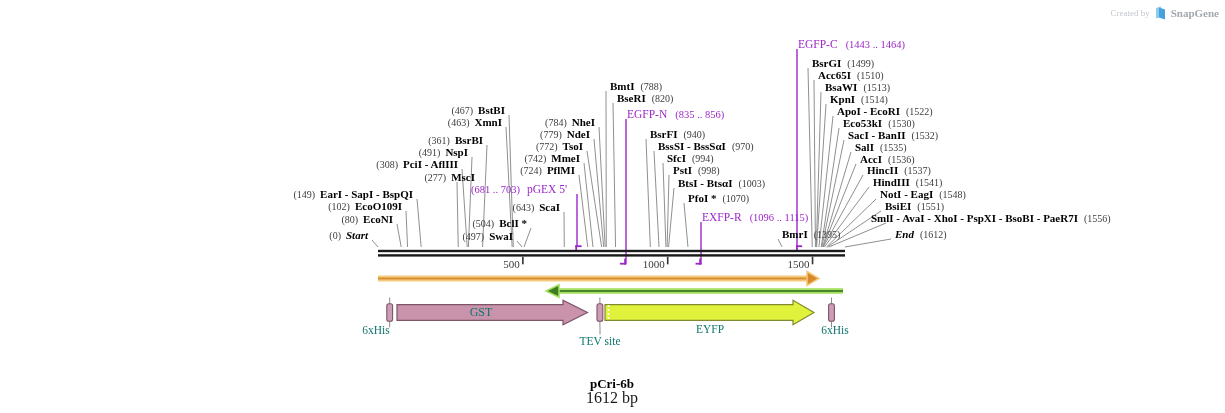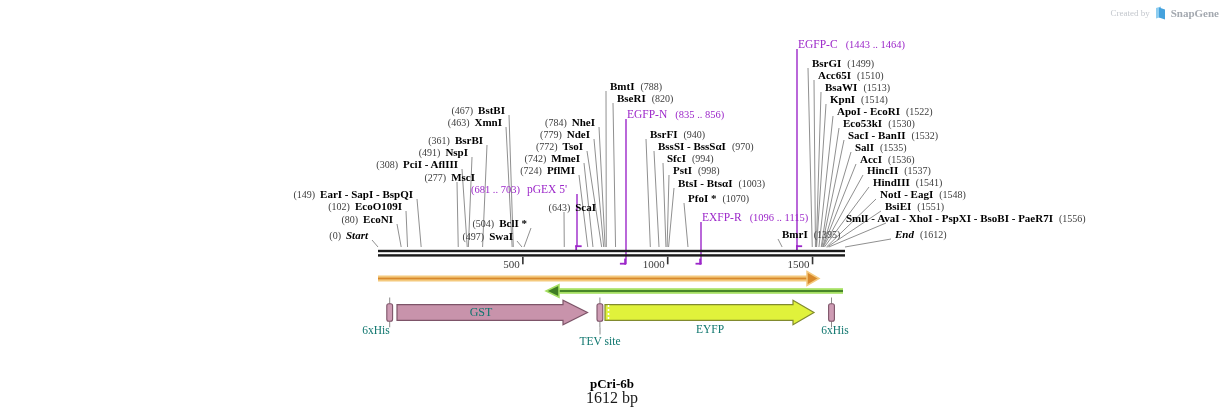--- a/index.html
+++ b/index.html
@@ -137,21 +137,21 @@
     <div class="slab sideL alignR" style="left: 402px; top: 199px;"><span class="num">(102)</span><span class="nm">EcoO109I</span></div>
     <div class="slab sideL alignR" style="left: 413px; top: 187px;"><span class="num">(149)</span><span class="nm">EarI - SapI - BspQI</span></div>
     <div class="slab sideL alignR" style="left: 432px; top: 170px; margin-left: 43px;"><span class="num">(277)</span><span class="nm">MscI</span></div>
     <div class="slab sideL alignR" style="left: 458px; top: 157px;"><span class="num">(308)</span><span class="nm">PciI - AflIII</span></div>
     <div class="slab sideL alignR" style="left: 468px; top: 145px;"><span class="num">(491)</span><span class="nm">NspI</span></div>
     <div class="slab sideL alignR" style="left: 483px; top: 133px; text-align: right;"><span class="num">(361)</span><span class="nm">BsrBI</span></div>
     <div class="slab sideL alignR" style="left: 502px; top: 115px;"><span class="num">(463)</span><span class="nm">XmnI</span></div>
     <div class="slab sideL alignR" style="left: 505px; top: 103px;"><span class="num">(467)</span><span class="nm">BstBI</span></div>
     <div class="slab sideL alignR" style="left: 513px; top: 229px;"><span class="num">(497)</span><span class="nm">SwaI</span></div>
     <div class="slab sideL alignR" style="left: 527px; top: 216px;"><span class="num">(504)</span><span class="nm">BclI *</span></div>
-    <div class="slab sideL alignR" style="left: 560px; top: 200px; margin-left: 36px;"><span class="num">(643)</span><span class="nm">ScaI</span></div>
+    <div class="slab sideL alignR" style="left: 560px; top: 200px;"><span class="num">(643)</span><span class="nm">ScaI</span></div>
     <div class="slab sideL alignR" style="left: 575px; top: 163px;"><span class="num">(724)</span><span class="nm">PflMI</span></div>
     <div class="slab sideL alignR" style="left: 580px; top: 151px;"><span class="num">(742)</span><span class="nm">MmeI</span></div>
     <div class="slab sideL alignR" style="left: 583px; top: 139px;"><span class="num">(772)</span><span class="nm">TsoI</span></div>
     <div class="slab sideL alignR" style="left: 590px; top: 127px;"><span class="num">(779)</span><span class="nm">NdeI</span></div>
     <div class="slab sideL alignR" style="left: 595px; top: 115px;"><span class="num">(784)</span><span class="nm">NheI</span></div>
     <div class="slab sideR" style="left: 610px; top: 79px;"><span class="nm">BmtI</span><span class="num">(788)</span></div>
     <div class="slab sideR" style="left: 617px; top: 91px;"><span class="nm">BseRI</span><span class="num">(820)</span></div>
     <div class="slab sideR" style="left: 650px; top: 127px;"><span class="nm">BsrFI</span><span class="num">(940)</span></div>
     <div class="slab sideR" style="left: 658px; top: 139px;"><span class="nm">BssSI - BssSαI</span><span class="num">(970)</span></div>
     <div class="slab sideR" style="left: 667px; top: 151px;"><span class="nm">SfcI</span><span class="num">(994)</span></div>
@@ -165,21 +165,21 @@
     <div class="slab sideR" style="left: 830px; top: 92px;"><span class="nm">KpnI</span><span class="num">(1514)</span></div>
     <div class="slab sideR" style="left: 837px; top: 104px;"><span class="nm">ApoI - EcoRI</span><span class="num">(1522)</span></div>
     <div class="slab sideR" style="left: 843px; top: 116px;"><span class="nm">Eco53kI</span><span class="num">(1530)</span></div>
     <div class="slab sideR" style="left: 848px; top: 128px;"><span class="nm">SacI - BanII</span><span class="num">(1532)</span></div>
     <div class="slab sideR" style="left: 855px; top: 140px;"><span class="nm">SalI</span><span class="num">(1535)</span></div>
     <div class="slab sideR" style="left: 860px; top: 152px;"><span class="nm">AccI</span><span class="num">(1536)</span></div>
     <div class="slab sideR" style="left: 867px; top: 163px;"><span class="nm">HincII</span><span class="num">(1537)</span></div>
     <div class="slab sideR" style="left: 873px; top: 175px;"><span class="nm">HindIII</span><span class="num">(1541)</span></div>
     <div class="slab sideR" style="left: 880px; top: 187px;"><span class="nm">NotI - EagI</span><span class="num">(1548)</span></div>
     <div class="slab sideR" style="left: 885px; top: 199px;"><span class="nm">BsiEI</span><span class="num">(1551)</span></div>
-    <div class="slab sideR" style="left: 846px; top: 211px;"><span class="nm">SmlI - AvaI - XhoI - PspXI - BsoBI - PaeR7I</span><span class="num">(1556)</span></div>
+    <div class="slab sideR" style="left: 871px; top: 211px;"><span class="nm">SmlI - AvaI - XhoI - PspXI - BsoBI - PaeR7I</span><span class="num">(1556)</span></div>
     <div class="slab sideR" style="left: 895px; top: 227px;"><span class="nm ital">End</span><span class="num">(1612)</span></div>
     <div class="plab sideL alignR" style="left: 567px; top: 182px;"><span class="prg">(681 .. 703)</span><span class="pnm">pGEX 5'</span></div>
     <div class="plab sideR" style="left: 627px; top: 107px;"><span class="pnm">EGFP-N</span><span class="prg">(835 .. 856)</span></div>
     <div class="plab sideR" style="left: 702px; top: 210px;"><span class="pnm">EXFP-R</span><span class="prg">(1096 .. 1115)</span></div>
     <div class="plab sideR" style="left: 798px; top: 37px;"><span class="pnm">EGFP-C</span><span class="prg">(1443 .. 1464)</span></div>
     <div class="rlab alignR" style="left: 519.851px; top: 258px;">500</div>
     <div class="rlab alignR" style="left: 664.702px; top: 258px;">1000</div>
     <div class="rlab alignR" style="left: 809.553px; top: 258px;">1500</div>
   </div>
 

